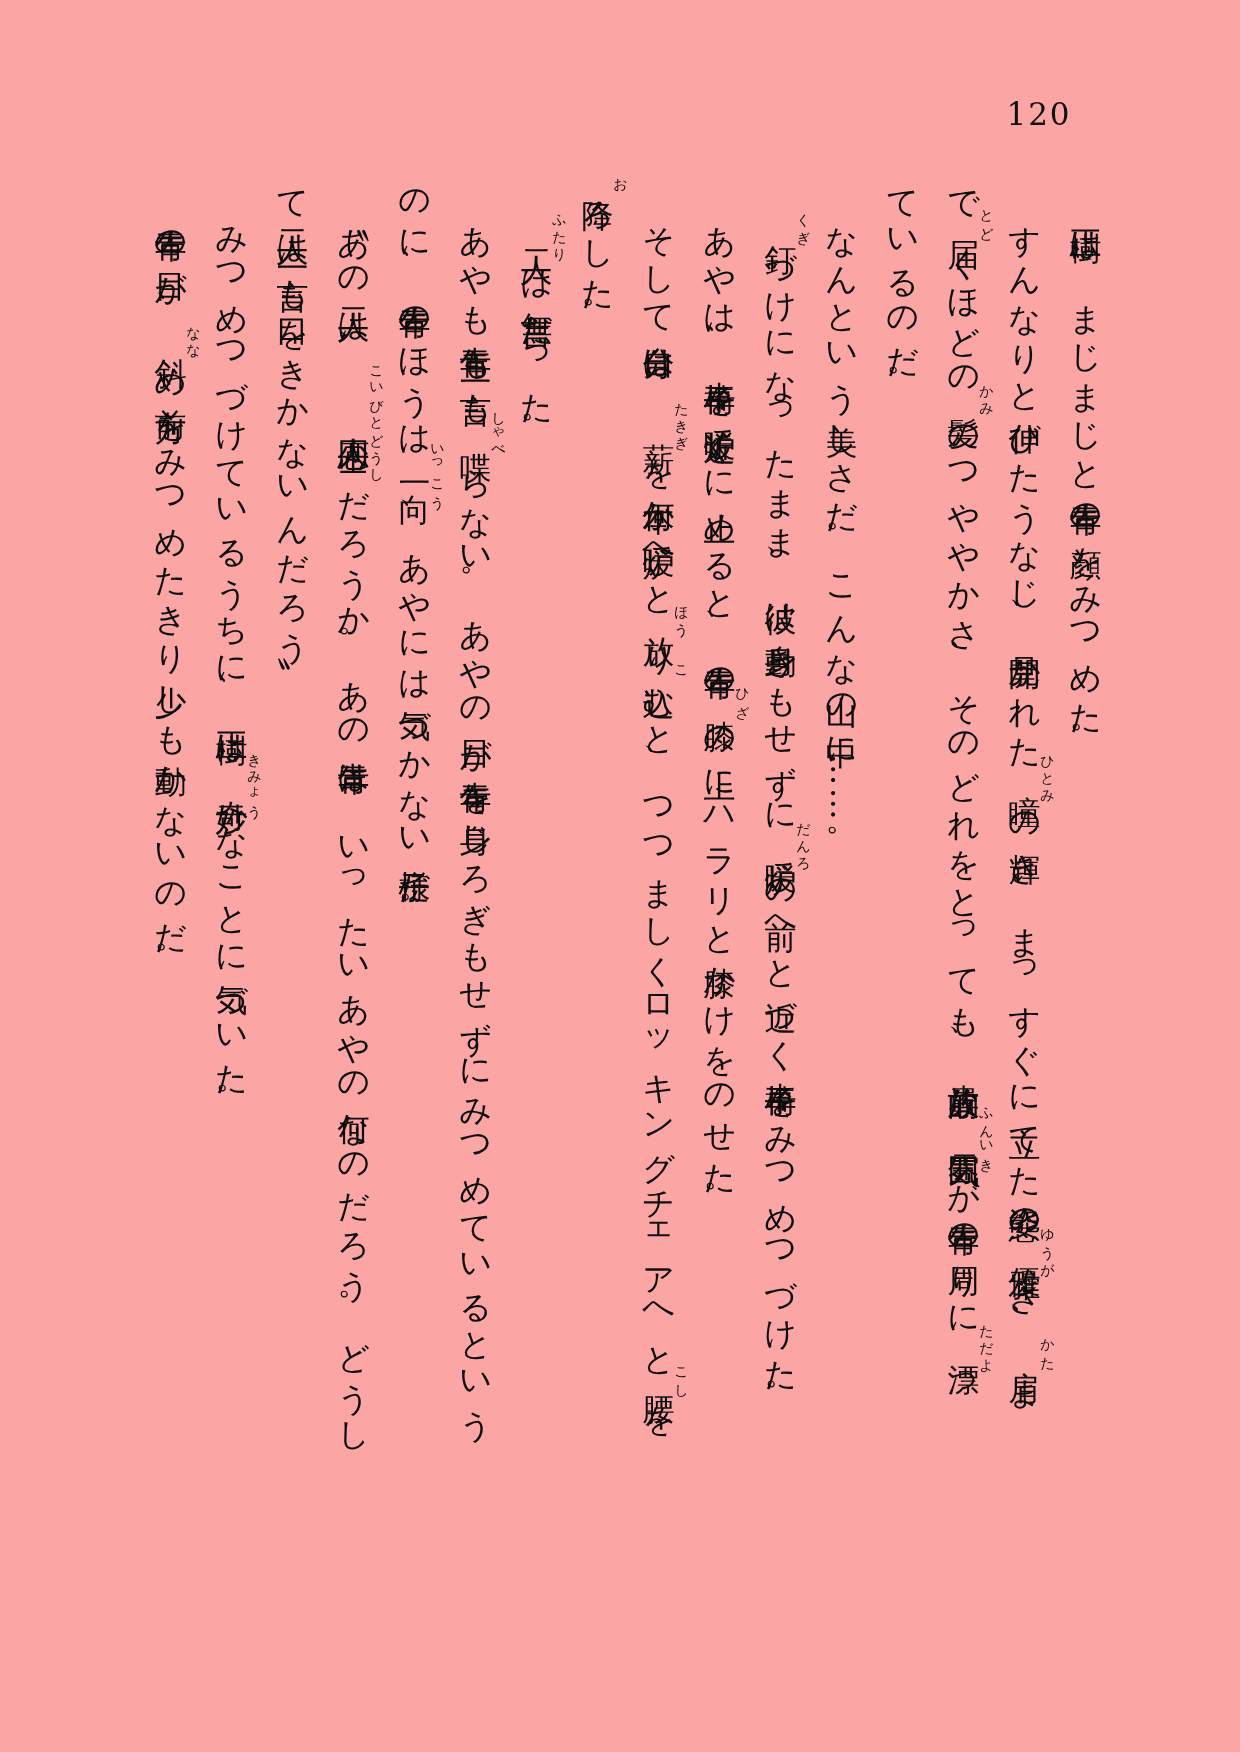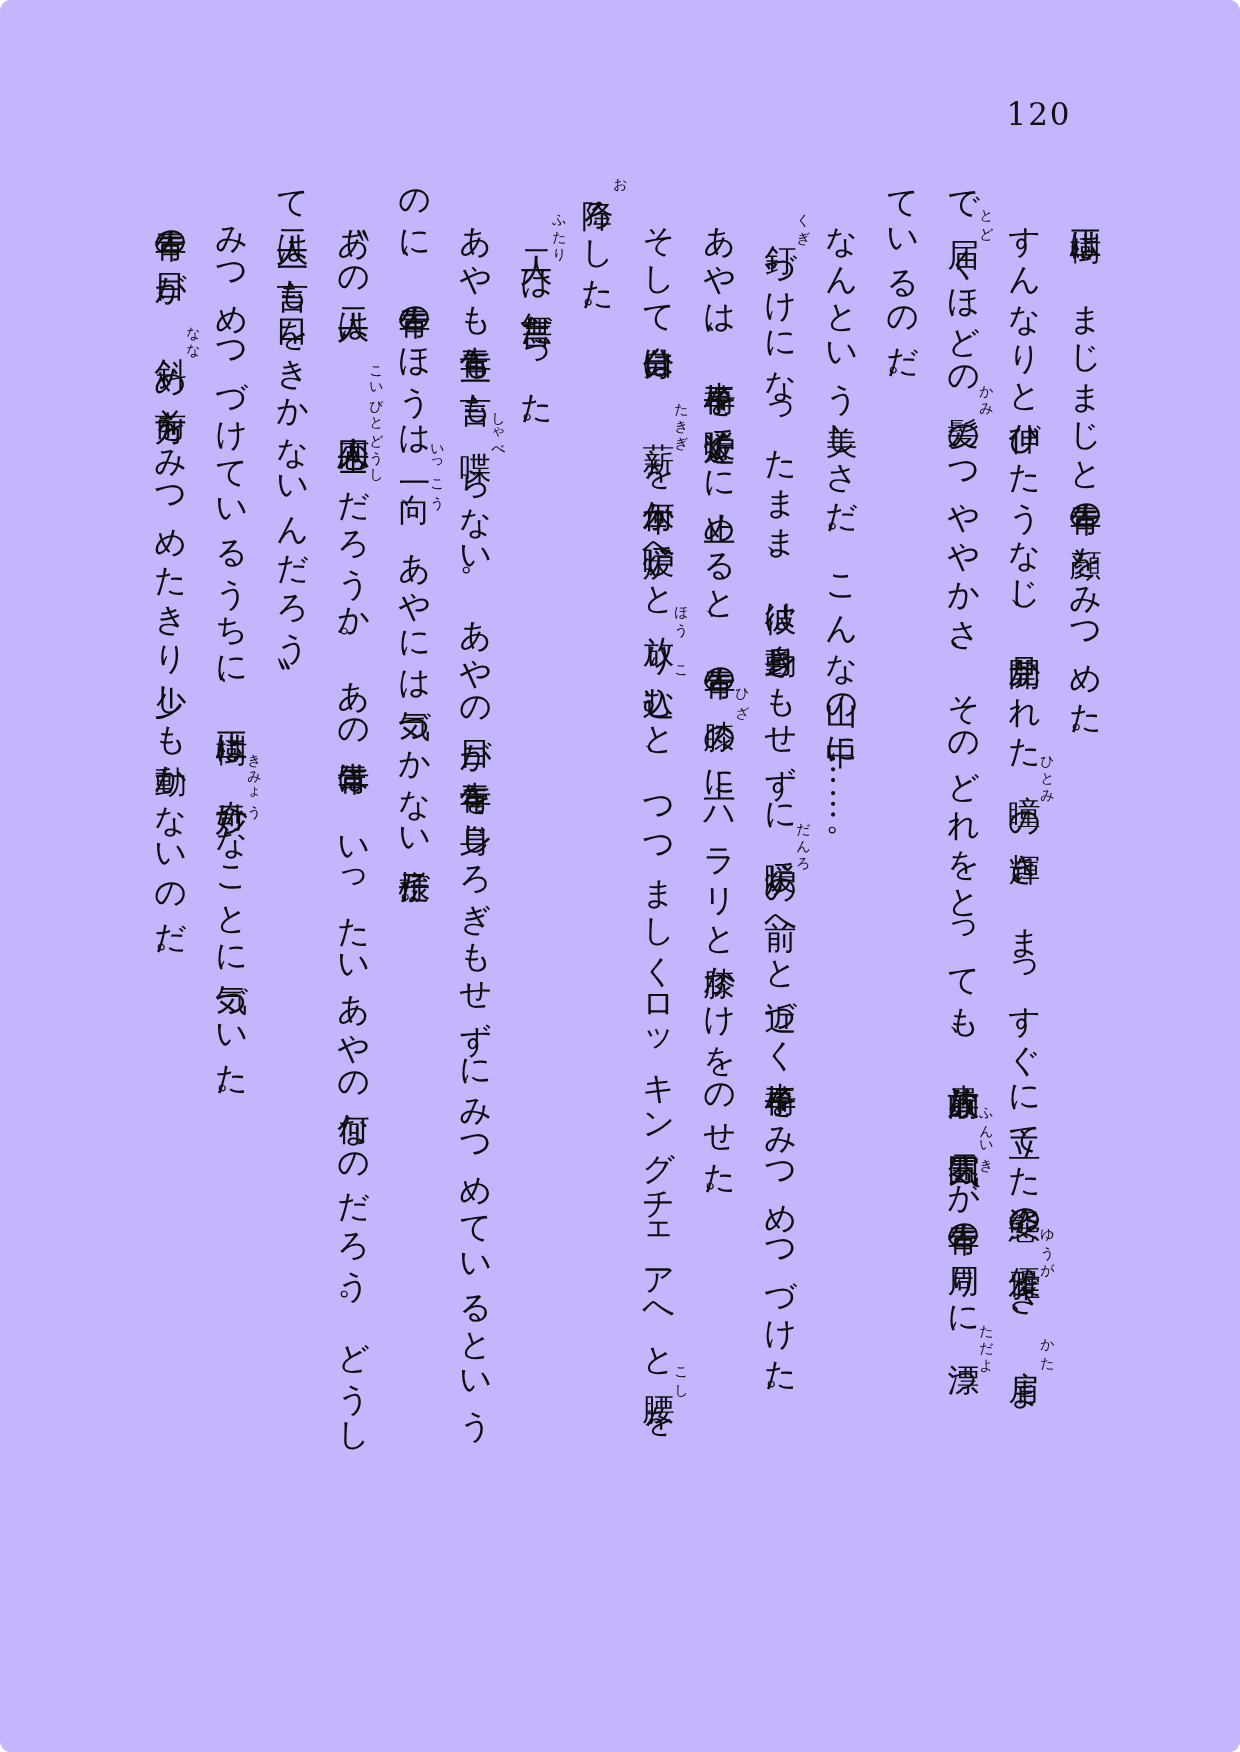--- a/index.html
+++ b/index.html
@@ -11,22 +11,21 @@
     height: 1752px;
     background: #ffffff;
     position: relative;
     overflow: hidden;
     font-family: "DejaVu Serif", "Liberation Serif", serif;
     color: #0d0d0d;
   }
   .book-page {
     position: absolute;
     inset: 0;
-    background: #c4b5fd;
-    border-radius: 11px;
+    background: #fca5a5;
   }
   .page-number {
     position: absolute;
     top: 96px;
     left: 979px;
     width: 120px;
     text-align: center;
     font-size: 31px;
     letter-spacing: 2px;
     color: #111;

